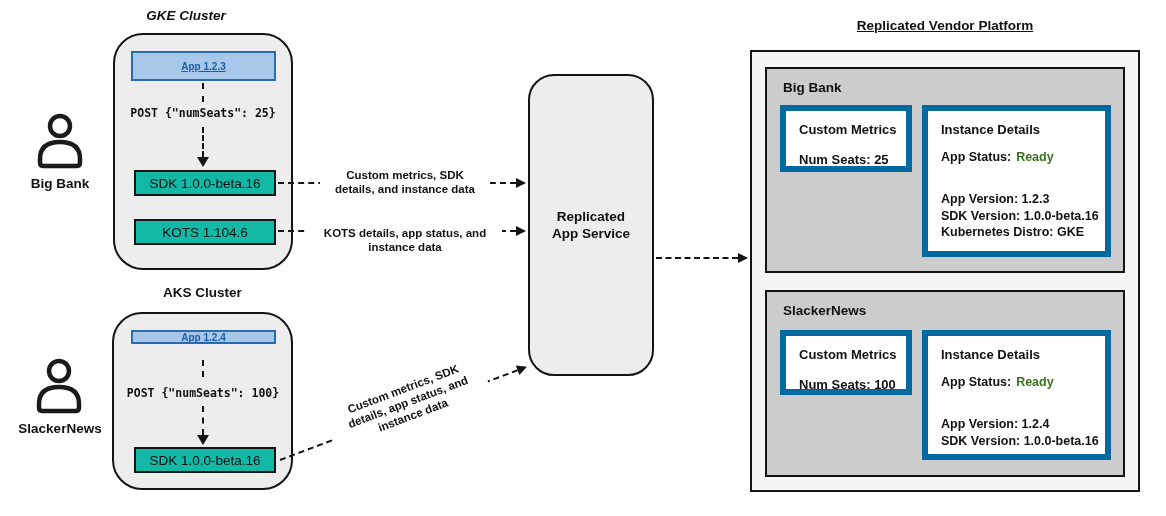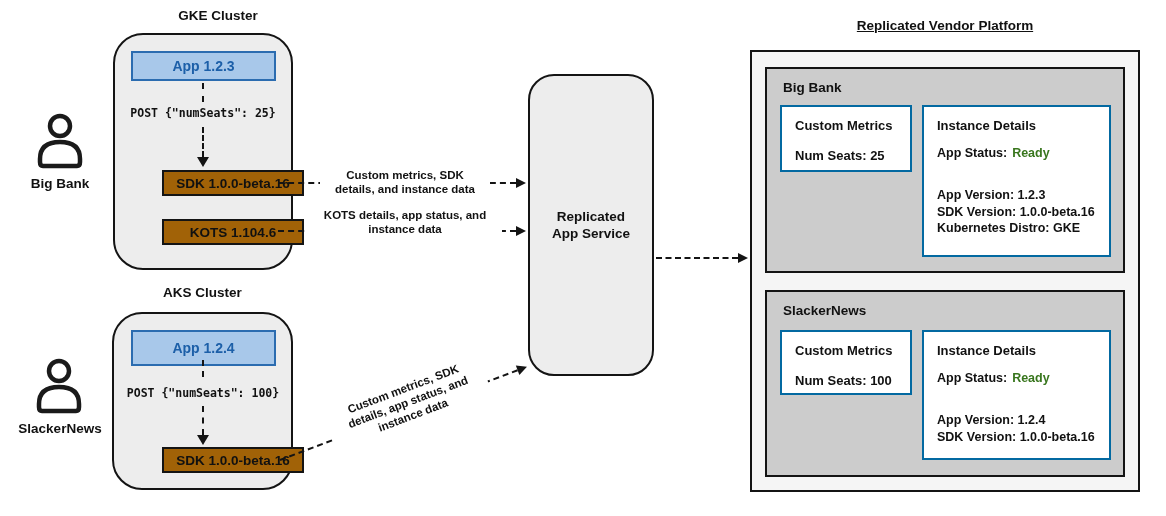--- a/index.html
+++ b/index.html
@@ -2,78 +2,78 @@
 <html style="--app-fill: #a8c8ea; --app-border: #2b6cb0; --app-text: #1c5fa8; --status-green: #38761d; --cluster-fill: #ededed; --panel-fill: #cccccc; --platform-fill: #f5f5f5;"><head>
 <meta charset="utf-8">
 <style>
   html,body{margin:0;padding:0;background:#fff;}
   #page{position:relative;width:1166px;height:516px;background:#fff;overflow:hidden;
         font-family:"Liberation Sans",sans-serif;color:#111;}
   .abs{position:absolute;box-sizing:border-box;}
   .ctitle{font-weight:bold;font-size:13.5px;text-align:center;}
   .cluster{background:var(--cluster-fill);border:2px solid #141414;border-radius:30px;}
   .appbox{background:var(--app-fill);border:2px solid var(--app-border);
-          color:var(--app-text);font-weight:bold;font-size:14px;
-          display:flex;align-items:center;justify-content:center;}
-  .nodebox{background:#a16207;border:2px solid #141414;font-weight:bold;font-size:13.5px;
-           display:flex;align-items:center;justify-content:center;white-space:nowrap;margin-left:28px;}
+          color:var(--app-text);font-weight:bold;font-size:10px;
+          display:flex;align-items:center;justify-content:center;text-decoration:underline;}
+  .nodebox{background:#14b8a6;border:2px solid #141414;font-weight:normal;font-size:13.5px;
+           display:flex;align-items:center;justify-content:center;white-space:nowrap;}
   .post{font-family:"DejaVu Sans Mono",monospace;font-weight:bold;font-size:11.5px;
         text-align:center;white-space:nowrap;}
   .dash-v{width:0;border-left:2px dashed #141414;}
   .dash-h{height:0;border-top:2px dashed #141414;}
   .ah-down{width:0;height:0;border-left:6px solid transparent;border-right:6px solid transparent;
            border-top:10px solid #141414;}
   .ah-right{width:0;height:0;border-top:5px solid transparent;border-bottom:5px solid transparent;
             border-left:10px solid #141414;}
   .arrowline{display:flex;align-items:center;height:10px;}
   .arrowline .dash-h{flex:1;}
   .alabel{font-weight:bold;font-size:11.5px;line-height:14px;text-align:center;
           white-space:pre-line;background:#fff;z-index:3;}
   .userlabel{font-weight:bold;font-size:13.5px;text-align:center;}
   .service{background:var(--cluster-fill);border:2px solid #141414;border-radius:26px;
            display:flex;align-items:center;justify-content:center;
            font-weight:bold;font-size:13.5px;text-align:center;white-space:pre-line;line-height:17px;}
   .platform{background:var(--platform-fill);border:2px solid #141414;}
   .panel{background:var(--panel-fill);border:2px solid #141414;}
   .ptitle{font-weight:bold;font-size:13.5px;}
-  .whitebox{background:#fff;border:2px solid #0369a1;padding:11px 0 16px 13px;}
+  .whitebox{background:#fff;border:6px solid #0369a1;padding:11px 0 16px 13px;}
   .wb-title{font-weight:bold;font-size:13px;}
   .wb-value{font-weight:bold;font-size:13px;margin-top:15px;}
   .status-line{font-weight:bold;font-size:12.5px;margin-top:13px;white-space:nowrap;}
   .status-value{color:var(--status-green);margin-left:5px;}
   .id-lines{margin-top:27px;}
   .id-line{font-weight:bold;font-size:12.5px;line-height:16.5px;white-space:nowrap;}
   svg.person{display:block;}
 </style>
 </head>
 <body>
 
 <div id="page">
 
-  <div class="abs ctitle" style="left:128px;top:8px;width:180px;">GKE Cluster</div>
+  <div class="abs ctitle" style="left:96px;top:8px;width:180px;font-style:italic;">GKE Cluster</div>
   <div class="abs cluster" style="left:113px;top:33px;width:180px;height:237px;"></div>
   <div class="abs appbox" style="left:131px;top:51px;width:145px;height:30px;">App 1.2.3</div>
   <div class="abs dash-v" style="left:202px;top:83px;height:19px;"></div>
   <div class="abs post" style="left:113px;top:106px;width:180px;">POST {"numSeats": 25}</div>
   <div class="abs dash-v" style="left:202px;top:127px;height:30px;"></div>
   <div class="abs ah-down" style="left:197px;top:157px;"></div>
   <div class="abs nodebox" style="left:134px;top:170px;width:142px;height:26px;">SDK 1.0.0-beta.16</div>
   <div class="abs nodebox" style="left:134px;top:219px;width:142px;height:26px;">KOTS 1.104.6</div>
 
   <div class="abs" style="left:35px;top:112px;">
     <svg class="person" width="50" height="58" viewBox="0 0 50 58">
       <circle cx="25" cy="14" r="10" fill="none" stroke="#1a1a1a" stroke-width="4.5"></circle>
       <path d="M8 54 Q5 54 5 50 L5 47 Q5 30 25 30 Q45 30 45 47 L45 50 Q45 54 42 54 Z" fill="none" stroke="#1a1a1a" stroke-width="4.5" stroke-linejoin="round"></path>
     </svg>
   </div>
   <div class="abs userlabel" style="left:10px;top:176px;width:100px;">Big Bank</div>
 
   <div class="abs ctitle" style="left:112px;top:285px;width:181px;">AKS Cluster</div>
   <div class="abs cluster" style="left:112px;top:312px;width:181px;height:178px;"></div>
-  <div class="abs appbox" style="left:131px;top:330px;width:145px;height:36px;">App 1.2.4</div>
+  <div class="abs appbox" style="left:131px;top:330px;width:145px;height:14px;">App 1.2.4</div>
   <div class="abs dash-v" style="left:202px;top:360px;height:17px;"></div>
   <div class="abs post" style="left:108px;top:386px;width:190px;">POST {"numSeats": 100}</div>
   <div class="abs dash-v" style="left:202px;top:406px;height:29px;"></div>
   <div class="abs ah-down" style="left:197px;top:435px;"></div>
   <div class="abs nodebox" style="left:134px;top:447px;width:142px;height:26px;">SDK 1.0.0-beta.16</div>
 
   <div class="abs" style="left:34px;top:357px;">
     <svg class="person" width="50" height="58" viewBox="0 0 50 58">
       <circle cx="25" cy="14" r="10" fill="none" stroke="#1a1a1a" stroke-width="4.5"></circle>
       <path d="M8 54 Q5 54 5 50 L5 47 Q5 30 25 30 Q45 30 45 47 L45 50 Q45 54 42 54 Z" fill="none" stroke="#1a1a1a" stroke-width="4.5" stroke-linejoin="round"></path>
@@ -81,21 +81,21 @@
   </div>
   <div class="abs userlabel" style="left:5px;top:421px;width:110px;">SlackerNews</div>
 
   <div class="abs dash-h" style="left:278px;top:182px;width:238px;"></div>
   <div class="abs ah-right" style="left:516px;top:178px;"></div>
   <div class="abs alabel" style="left:320px;top:168px;width:170px;">Custom metrics, SDK
 details, and instance data</div>
 
   <div class="abs dash-h" style="left:278px;top:230px;width:238px;"></div>
   <div class="abs ah-right" style="left:516px;top:226px;"></div>
-  <div class="abs alabel" style="left:308px;top:208px;width:194px;">KOTS details, app status, and
+  <div class="abs alabel" style="left:308px;top:226px;width:194px;">KOTS details, app status, and
 instance data</div>
 
   <div class="abs arrowline" style="left:280px;top:455px;width:264px;transform:rotate(-20.7deg);transform-origin:0 50%;">
     <div class="dash-h"></div>
     <div class="ah-right"></div>
   </div>
   <div class="abs alabel" style="left:326px;top:381px;width:164px;transform:rotate(-20.7deg);">Custom metrics, SDK
 details, app status, and
 instance data</div>
 

